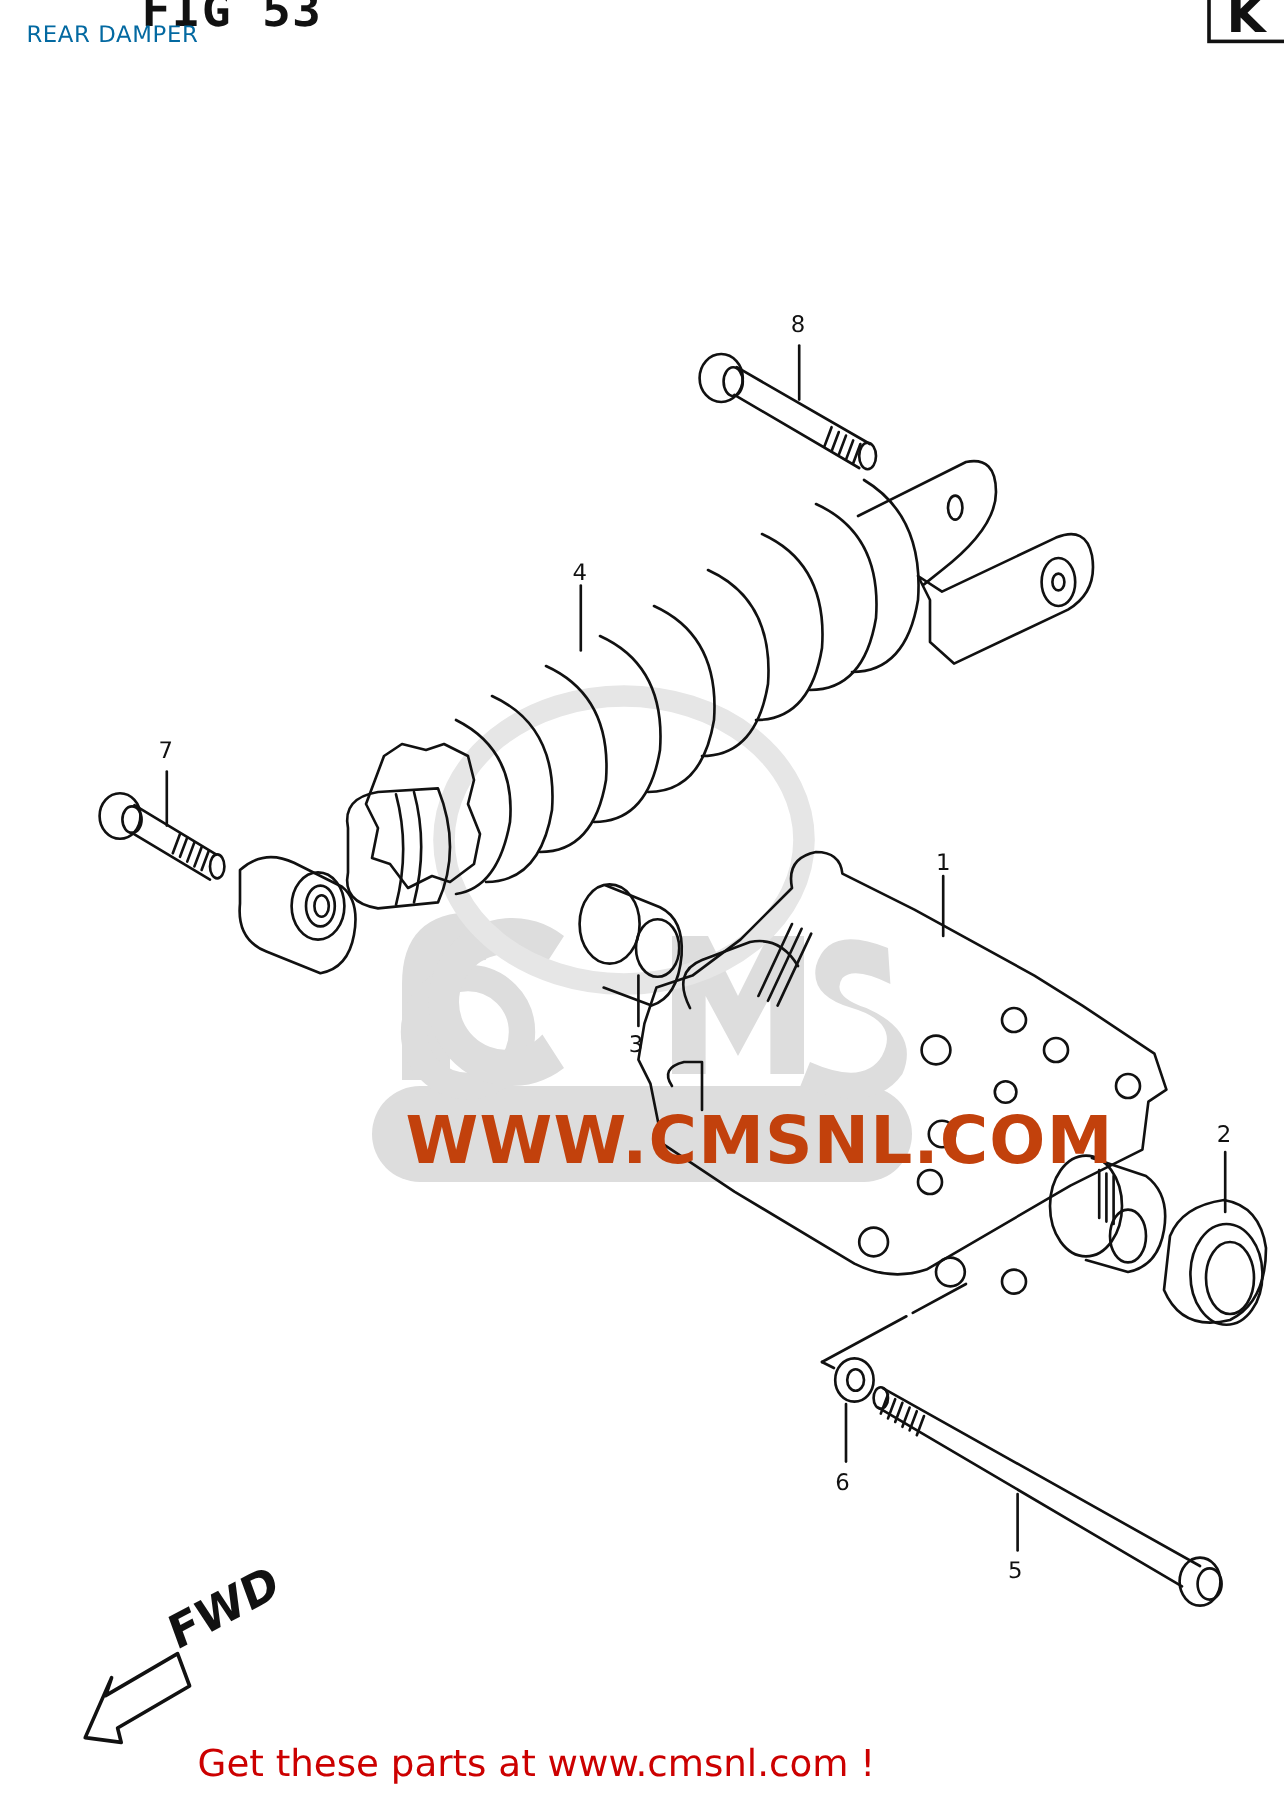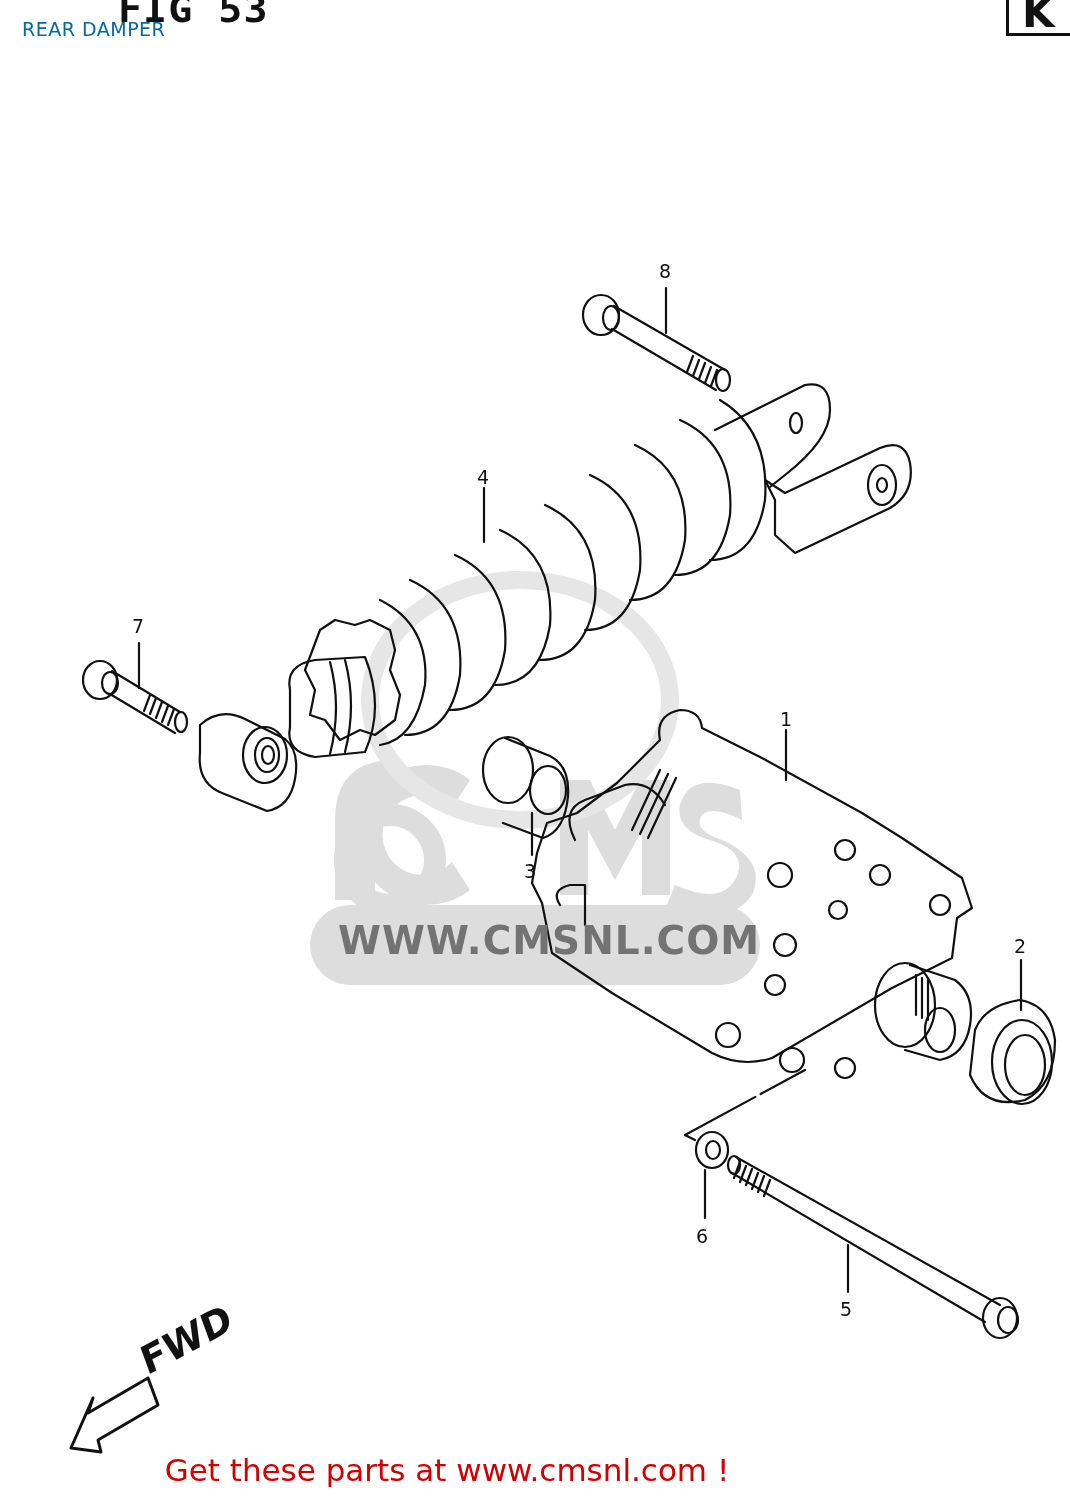--- a/index.html
+++ b/index.html
@@ -3,21 +3,21 @@
 <meta charset="utf-8">
 <style>
   html, body { margin: 0; padding: 0; background: #ffffff; }
   body { width: 1070px; height: 1500px; position: relative; overflow: hidden; font-family: "DejaVu Sans", sans-serif; }
   .subtitle { position: absolute; left: 22px; top: 18px; font-size: 19px; color: #0369a1; letter-spacing: 0.5px; z-index: 3; font-family: "DejaVu Sans", sans-serif; }
   .fig-title { position: absolute; left: 118px; top: -14px; font-size: 40px; font-weight: bold; color: #111; font-family: "DejaVu Sans Mono", monospace; letter-spacing: 1px; z-index: 2; transform: scaleY(0.95); }
   .corner-box { position: absolute; left: 1006px; top: -6px; width: 80px; height: 42px; border: 3px solid #111; box-sizing: border-box; z-index: 2; }
   .corner-letter { position: absolute; left: 1022px; top: -12px; font-size: 42px; font-weight: bold; color: #111; font-family: "DejaVu Sans", sans-serif; z-index: 3; }
   .diagram { position: absolute; left: 0; top: 0; width: 1070px; height: 1500px; }
   .callout { position: absolute; font-size: 19px; color: #111; font-family: "DejaVu Sans", sans-serif; }
-  .watermark-text { position: absolute; left: 338px; top: 918px; font-size: 39px; font-weight: bold; color: #737373; letter-spacing: 1px; font-family: "DejaVu Sans", sans-serif; z-index: 1; }
+  .watermark-text { position: absolute; left: 338px; top: 918px; font-size: 55px; font-weight: bold; color: #c2410c; letter-spacing: 1px; font-family: "DejaVu Sans", sans-serif; z-index: 1; }
   .fwd-label { position: absolute; left: 150px; top: 1340px; font-size: 38px; font-weight: bold; color: #111; font-family: "DejaVu Sans", sans-serif; transform: rotate(-28deg) skewX(-8deg); transform-origin: left bottom; }
   .footer-link { position: absolute; left: 0; width: 894px; top: 1452px; text-align: center; font-size: 31px; color: #cc0000; font-family: "DejaVu Sans", sans-serif; text-decoration: none; }
 </style>
 </head>
 <body>
 
 <div class="subtitle">REAR DAMPER</div>
 <div class="fig-title">FIG 53</div>
 <div class="corner-box"></div>
 <div class="corner-letter">K</div>

